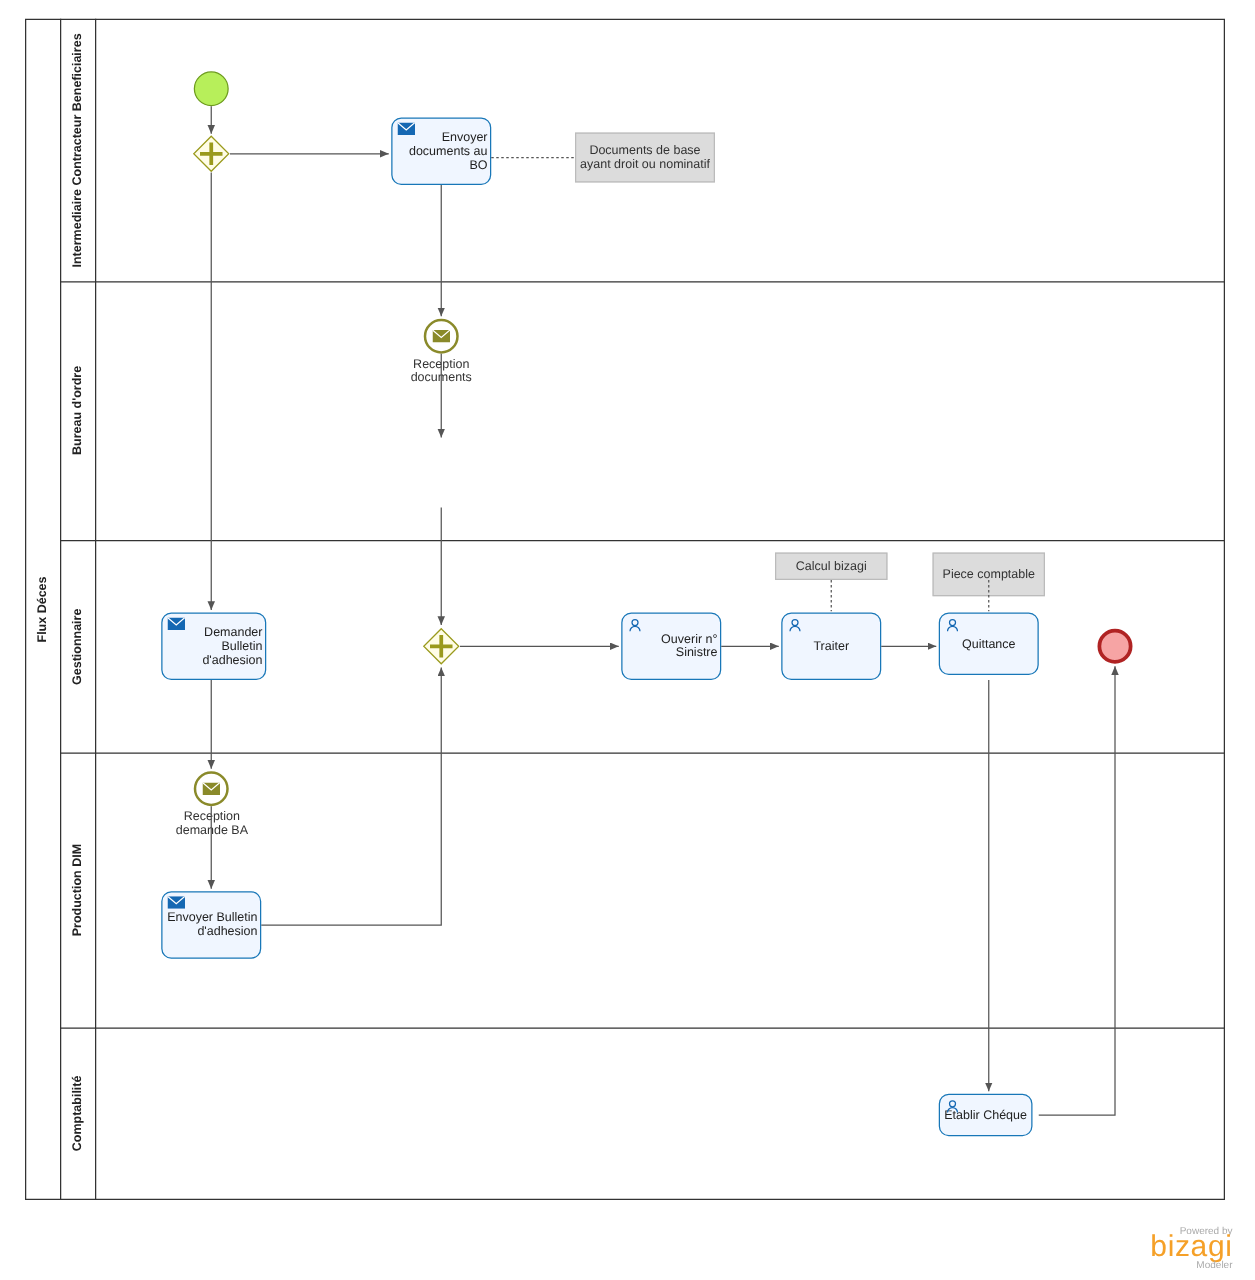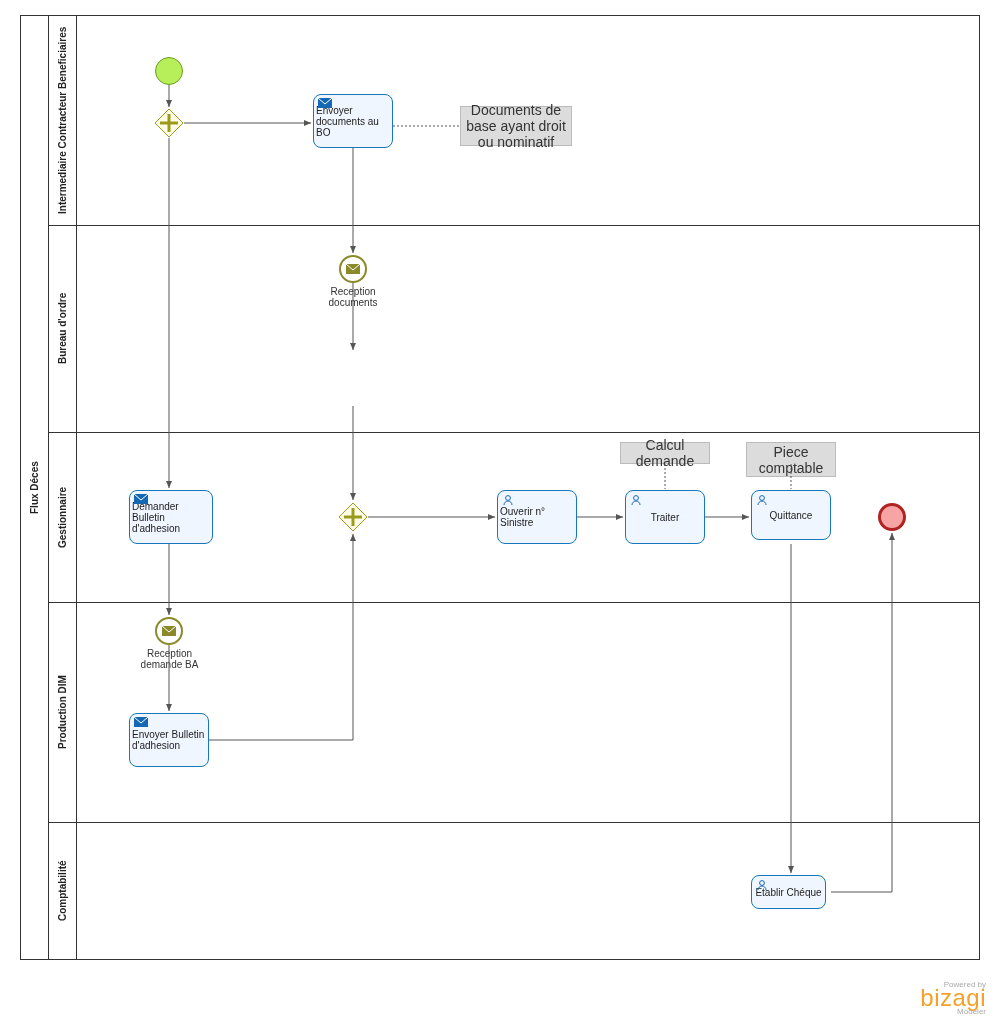--- a/index.html
+++ b/index.html
@@ -3,25 +3,25 @@
 <meta charset="utf-8">
 <style>
   html,body{margin:0;padding:0;font-family:Arial,Helvetica,sans-serif;background:#fff;}
   .canvas{position:relative;width:1004px;height:1024px;}
   .pool-border{position:absolute;border:1px solid #333;box-sizing:border-box;}
   .lane-line{position:absolute;background:#333;}
   .vlab{position:absolute;display:flex;align-items:center;justify-content:center;
         writing-mode:vertical-rl;transform:rotate(180deg);
         font-size:10px;font-weight:bold;color:#222;}
   .task{position:absolute;background:#f0f6ff;border:1px solid #1877b8;border-radius:8px;
-        box-sizing:border-box;font-size:10px;text-align:left;
+        box-sizing:border-box;font-size:10px;text-align:right;
         display:flex;align-items:center;justify-content:center;padding:4px 2px;color:#222;}
   .task .ico{position:absolute;top:3px;left:4px;}
   .annot{position:absolute;background:#dcdcdc;border:1px solid #bbb;box-sizing:border-box;
-         font-size:14px;text-align:center;display:flex;align-items:center;justify-content:center;
+         font-size:10px;text-align:center;display:flex;align-items:center;justify-content:center;
          padding:2px;color:#333;}
   .start-ev{position:absolute;width:28px;height:28px;border-radius:50%;
             background:#b7ef5a;border:1px solid #6d9b1e;box-sizing:border-box;}
   .end-ev{position:absolute;width:28px;height:28px;border-radius:50%;
           background:#f6a4a4;border:3px solid #b02323;box-sizing:border-box;}
   .msg-ev{position:absolute;width:28px;height:28px;border-radius:50%;background:#fff;
           border:2.5px solid #8a8a2a;box-sizing:border-box;display:flex;
           align-items:center;justify-content:center;}
   .gateway{position:absolute;width:30px;height:30px;}
   .small-label{position:absolute;font-size:10px;color:#333;text-align:center;}
@@ -130,21 +130,21 @@
       <svg width="12" height="12">
           <circle cx="6" cy="4" r="2.4" fill="none" stroke="#1568b3" stroke-width="1"></circle>
           <path d="M2 11c0-2.2 1.8-4 4-4s4 1.8 4 4" fill="none" stroke="#1568b3" stroke-width="1"></path>
         </svg>
     </span>
     <span>Quittance</span>
   </div>
 
   <div class="end-ev" style="left:878px;top:503px;"></div>
 
-  <div class="annot" style="left:620px;top:442px;width:90px;height:22px;">Calcul demande</div>
+  <div class="annot" style="left:620px;top:442px;width:90px;height:22px;">Calcul bizagi</div>
   <div class="annot" style="left:746px;top:442px;width:90px;height:35px;">Piece comptable</div>
 
   <div class="msg-ev" style="left:155px;top:617px;">
     <svg width="14" height="10">
         <rect x="0" y="0" width="14" height="10" fill="#8a8a2a"></rect>
         <polyline points="0,0 7,6 14,0" fill="none" stroke="#fff" stroke-width="1"></polyline>
       </svg>
   </div>
   <div class="small-label" style="left:137px;top:648px;width:65px;">Reception demande BA</div>
 

